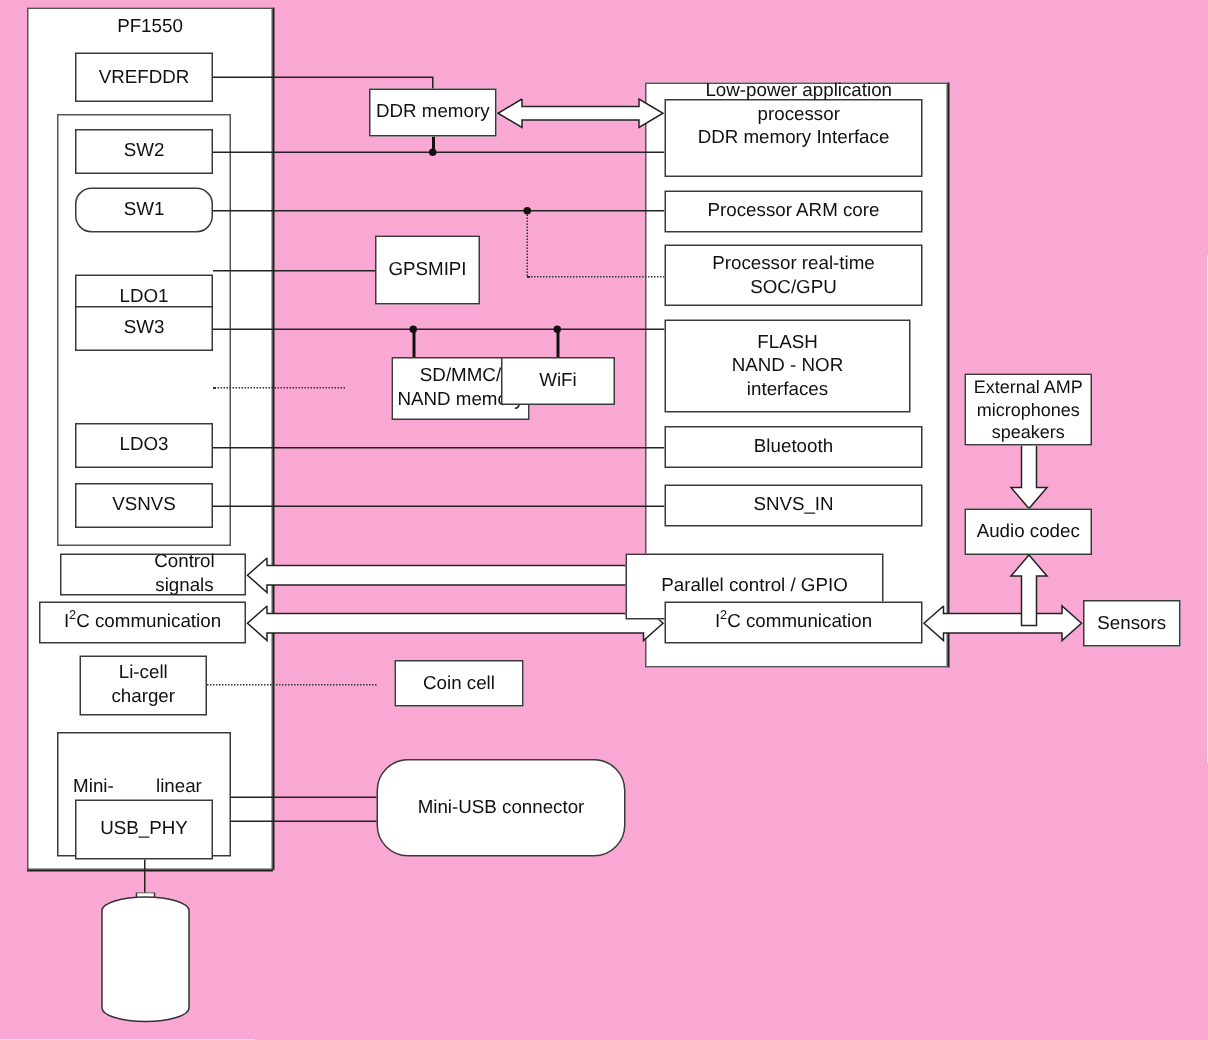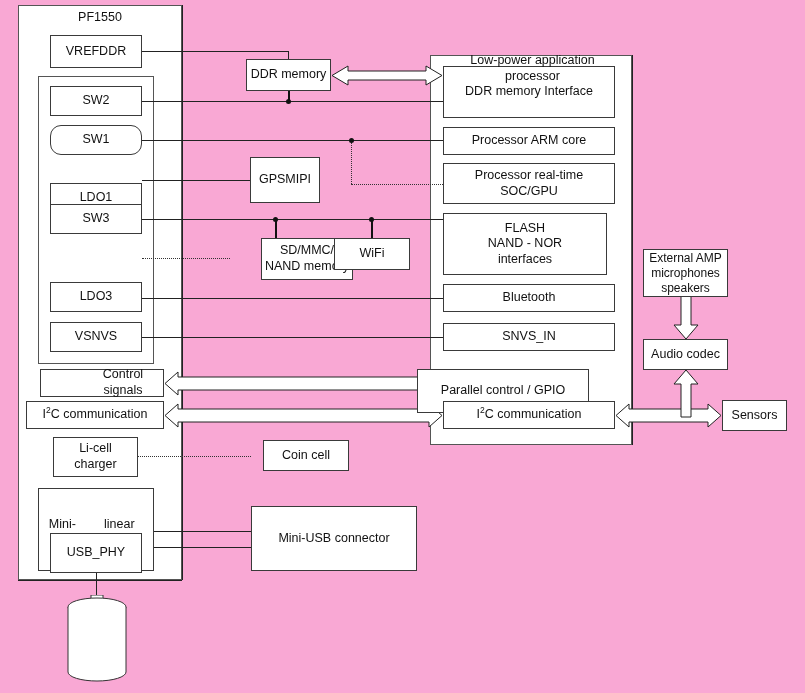--- a/index.html
+++ b/index.html
@@ -162,21 +162,21 @@
 
   <div class="box" style="left:230px;top:238px;width:92px;height:42px;flex-direction:column;margin-left:31px;">
     <span>SD/MMC/</span>
     <span>NAND memory</span>
   </div>
 
   <div class="box" style="left:334px;top:238px;width:76px;height:32px;">WiFi</div>
 
   <div class="box" style="left:251px;top:440px;width:86px;height:31px;margin-left:12px;">Coin cell</div>
 
-  <div class="box" style="left:251px;top:506px;width:166px;height:65px;">Mini-USB connector</div>
+  <div class="box" style="left:251px;top:506px;width:166px;height:65px;border-radius:21px;">Mini-USB connector</div>
 
   <div class="box" style="left:643px;top:249px;width:85px;height:48px;flex-direction:column;font-size:12px;">
     <span>External AMP</span>
     <span>microphones</span>
     <span>speakers</span>
   </div>
 
   <div class="box" style="left:643px;top:339px;width:85px;height:31px;">Audio codec</div>
 
   <div class="box" style="left:722px;top:400px;width:65px;height:31px;">Sensors</div>

